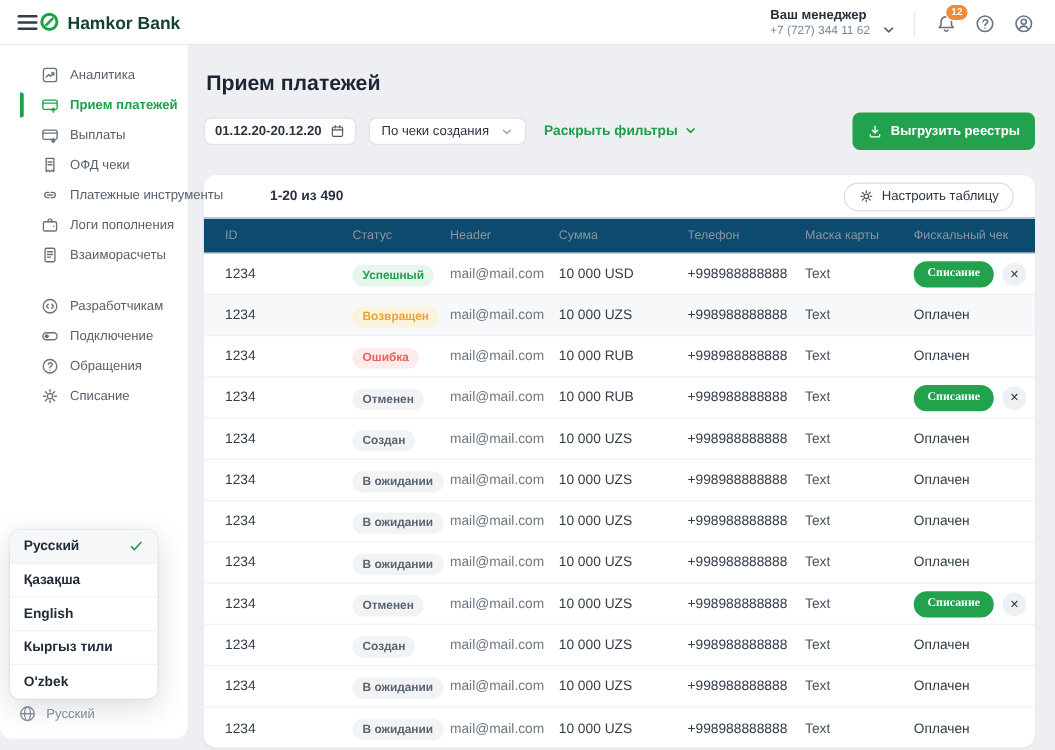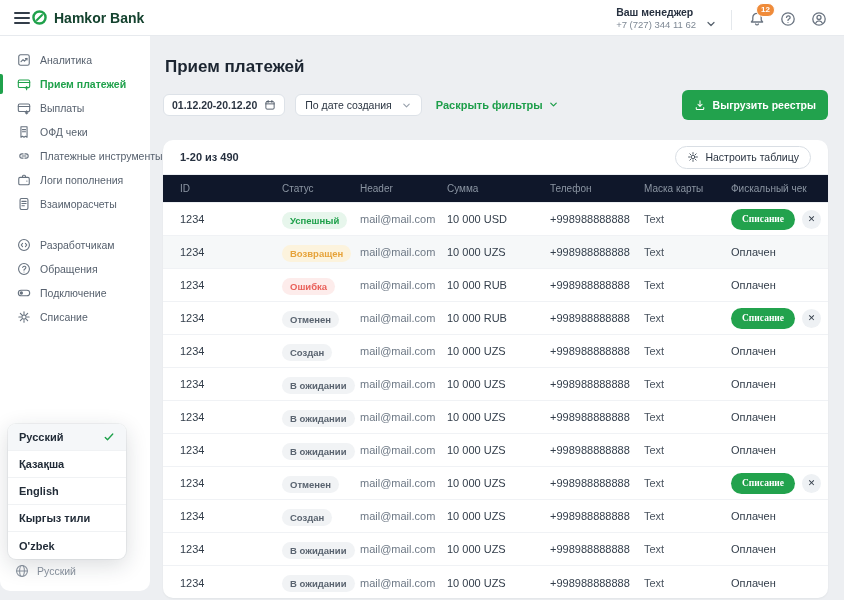--- a/index.html
+++ b/index.html
@@ -32,21 +32,21 @@
   .badge {
     position:absolute; top:-5px; right:-7px; background:#ef8b3a; color:#fff;
     font-size:8px; font-weight:bold; border-radius:9px; padding:1.5px 4px; border:1.5px solid #fff;
   }
 
   
   .sidebar {
     position:absolute; top:36px; left:0; width:150px; height:555px; background:#fff;
     border-radius:0 0 10px 10px; padding-top:12px; z-index:10;
   }
-  .side-item { display:flex; align-items:center; gap:9px; padding:5px 6px 5px 17px; font-size:10.5px; color:#57616e; cursor:pointer; position:relative; }
+  .side-item { display:flex; align-items:center; gap:9px; padding:5px 6px 5px 17px; font-size:10.5px; color:#57616e; cursor:pointer; position:relative;margin-left:16px; }
   .side-item svg { width:14px; height:14px; color:#67727f; flex:none; }
   .side-item .s-label { white-space:nowrap; }
   .side-item.active { color:#1fa14b; font-weight:bold; }
   .side-item.active svg { color:#1fa14b; }
   .side-item.active::before { content:""; position:absolute; left:0; top:2px; bottom:2px; width:3px; background:#1fa14b; border-radius:0 2px 2px 0; }
   .nav-gap { height:17px; }
   .lang-trigger { position:absolute; left:15px; bottom:13px; display:flex; gap:8px; align-items:center; font-size:10.5px; color:#8a939f; cursor:pointer; }
   .lang-trigger svg { width:14px; height:14px; }
 
   
@@ -70,26 +70,26 @@
   .select-box { display:flex; align-items:center; gap:9px; background:#fff; border:1px solid #dde2e8; border-radius:6px; height:22px; padding:0 9px; font-size:10.5px; color:#2b3542; cursor:pointer; }
   .select-box svg { width:11px; height:11px; color:#98a1ac; }
   .filters-link { display:flex; align-items:flex-start; gap:5px; color:#1d9e4a; font-size:11px; font-weight:bold; margin-left:4px; cursor:pointer; }
   .filters-link svg { width:11px; height:11px; }
   .export-btn { margin-left:auto; display:flex; align-items:center; gap:7px; background:#22a24d; color:#fff; border:none; border-radius:6px; height:30px; padding:0 12px; font-size:10.5px; font-weight:bold; font-family:inherit; cursor:pointer; }
   .export-btn svg { width:12px; height:12px; }
 
   
   .card { margin-top:20px; background:#fff; border-radius:10px; height:458px; box-shadow:0 1px 2px rgba(20,30,45,.05); overflow:hidden; }
   .card-toolbar { height:34px; display:flex; align-items:center; justify-content:space-between; padding:0 17px; }
-  .range-label { font-size:11px; font-weight:bold; color:#273140; }
+  .range-label { font-size:11px; font-weight:bold; color:#273140;margin-left:36px; }
   .config-btn { display:flex; align-items:center; gap:6px; border:1px solid #d9dee4; background:#fff; border-radius:13px; height:23px; padding:0 11px; font-size:10.5px; color:#2b3542; font-family:inherit; cursor:pointer; }
   .config-btn svg { width:12px; height:12px; color:#3d4754; }
 
   .thead, .trow { display:grid; grid-template-columns:102px 78px 87px 103px 94px 87px 1fr; align-items:center; padding:0 17px; }
-  .thead { height:29px; border-top:1px solid #eceff2; border-bottom:1px solid #eceff2; background:#0f172a; }
+  .thead { height:29px; border-top:1px solid #eceff2; border-bottom:1px solid #eceff2; background:#0c4a6e; }
   .th { font-size:10px; color:#8b95a2; }
   .trow { height:33px; border-bottom:1px solid #f0f2f5; }
   .trow:last-child { border-bottom:none; }
   .trow.highlight { background:#f6f8f9; }
   .td { font-size:11px; color:#323d4a; }
   .td.email { color:#6d7885; }
   .td.mask { color:#49535f; }
   .pill { display:inline-block; font-size:9.5px; font-weight:bold; padding:3px 8px; border-radius:10px; white-space:nowrap; }
   .pill.success { background:#e7f6ec; color:#1ea04a; }
   .pill.warning { background:#fcf3dd; color:#e6a33a; }
@@ -230,35 +230,35 @@
           <svg viewBox="0 0 16 16" fill="none" stroke="currentColor" stroke-width="1.25" stroke-linecap="round" stroke-linejoin="round">
             <circle cx="8" cy="8" r="6.2"></circle>
             <path d="M6.4 6.2L4.8 8l1.6 1.8M9.6 6.2L11.2 8l-1.6 1.8"></path>
           </svg>
         </span>
         <span class="s-label">Разработчикам</span>
       </div>
       <div class="side-item">
         <span>
           <svg viewBox="0 0 16 16" fill="none" stroke="currentColor" stroke-width="1.25" stroke-linecap="round" stroke-linejoin="round">
+            <rect x="1.5" y="4.8" width="13" height="6.4" rx="3.2"></rect>
+            <circle cx="5" cy="8" r="1.9" fill="currentColor" stroke="none"></circle>
+          </svg>
+        </span>
+        <span class="s-label">Подключение</span>
+      </div>
+      <div class="side-item">
+        <span>
+          <svg viewBox="0 0 16 16" fill="none" stroke="currentColor" stroke-width="1.25" stroke-linecap="round" stroke-linejoin="round">
             <circle cx="8" cy="8" r="6.2"></circle>
             <path d="M6.5 6.3c.2-1 1-1.6 2-1.5 1 .1 1.7.9 1.6 1.8-.1 1.1-1.4 1.3-1.9 2.1-.1.2-.2.4-.2.7"></path>
             <circle cx="8" cy="11.5" r=".6" fill="currentColor" stroke="none"></circle>
           </svg>
         </span>
         <span class="s-label">Обращения</span>
-      </div>
-      <div class="side-item">
-        <span>
-          <svg viewBox="0 0 16 16" fill="none" stroke="currentColor" stroke-width="1.25" stroke-linecap="round" stroke-linejoin="round">
-            <rect x="1.5" y="4.8" width="13" height="6.4" rx="3.2"></rect>
-            <circle cx="5" cy="8" r="1.9" fill="currentColor" stroke="none"></circle>
-          </svg>
-        </span>
-        <span class="s-label">Подключение</span>
       </div>
       <div class="side-item">
         <span>
           <svg viewBox="0 0 16 16" fill="none" stroke="currentColor" stroke-width="1.25" stroke-linecap="round" stroke-linejoin="round">
             <circle cx="8" cy="8" r="2.4"></circle>
             <path d="M8 2.1v1.9M8 12v1.9M2.1 8H4M12 8h1.9M3.8 3.8l1.4 1.4M10.8 10.8l1.4 1.4M12.2 3.8l-1.4 1.4M5.2 10.8l-1.4 1.4"></path>
           </svg>
         </span>
         <span class="s-label">Списание</span>
       </div>
@@ -301,21 +301,21 @@
 
   <div class="filter-row">
     <div class="date-box">
       <span>01.12.20-20.12.20</span>
       <svg viewBox="0 0 16 16" fill="none" stroke="currentColor" stroke-width="1.2" stroke-linecap="round">
           <rect x="2.5" y="3.5" width="11" height="10" rx="1.5"></rect>
           <path d="M2.5 6.5h11M5.5 2v2.5M10.5 2v2.5"></path>
         </svg>
     </div>
     <div class="select-box">
-      <span>По дате создания</span>
+      <span>По чеки создания</span>
       <svg viewBox="0 0 16 16" fill="none" stroke="currentColor" stroke-width="1.6" stroke-linecap="round" stroke-linejoin="round">
           <path d="M4 6l4 4 4-4"></path>
         </svg>
     </div>
     <div class="filters-link">
       <span>Раскрыть фильтры</span>
       <svg viewBox="0 0 16 16" fill="none" stroke="currentColor" stroke-width="1.8" stroke-linecap="round" stroke-linejoin="round">
           <path d="M4 6l4 4 4-4"></path>
         </svg>
     </div>

